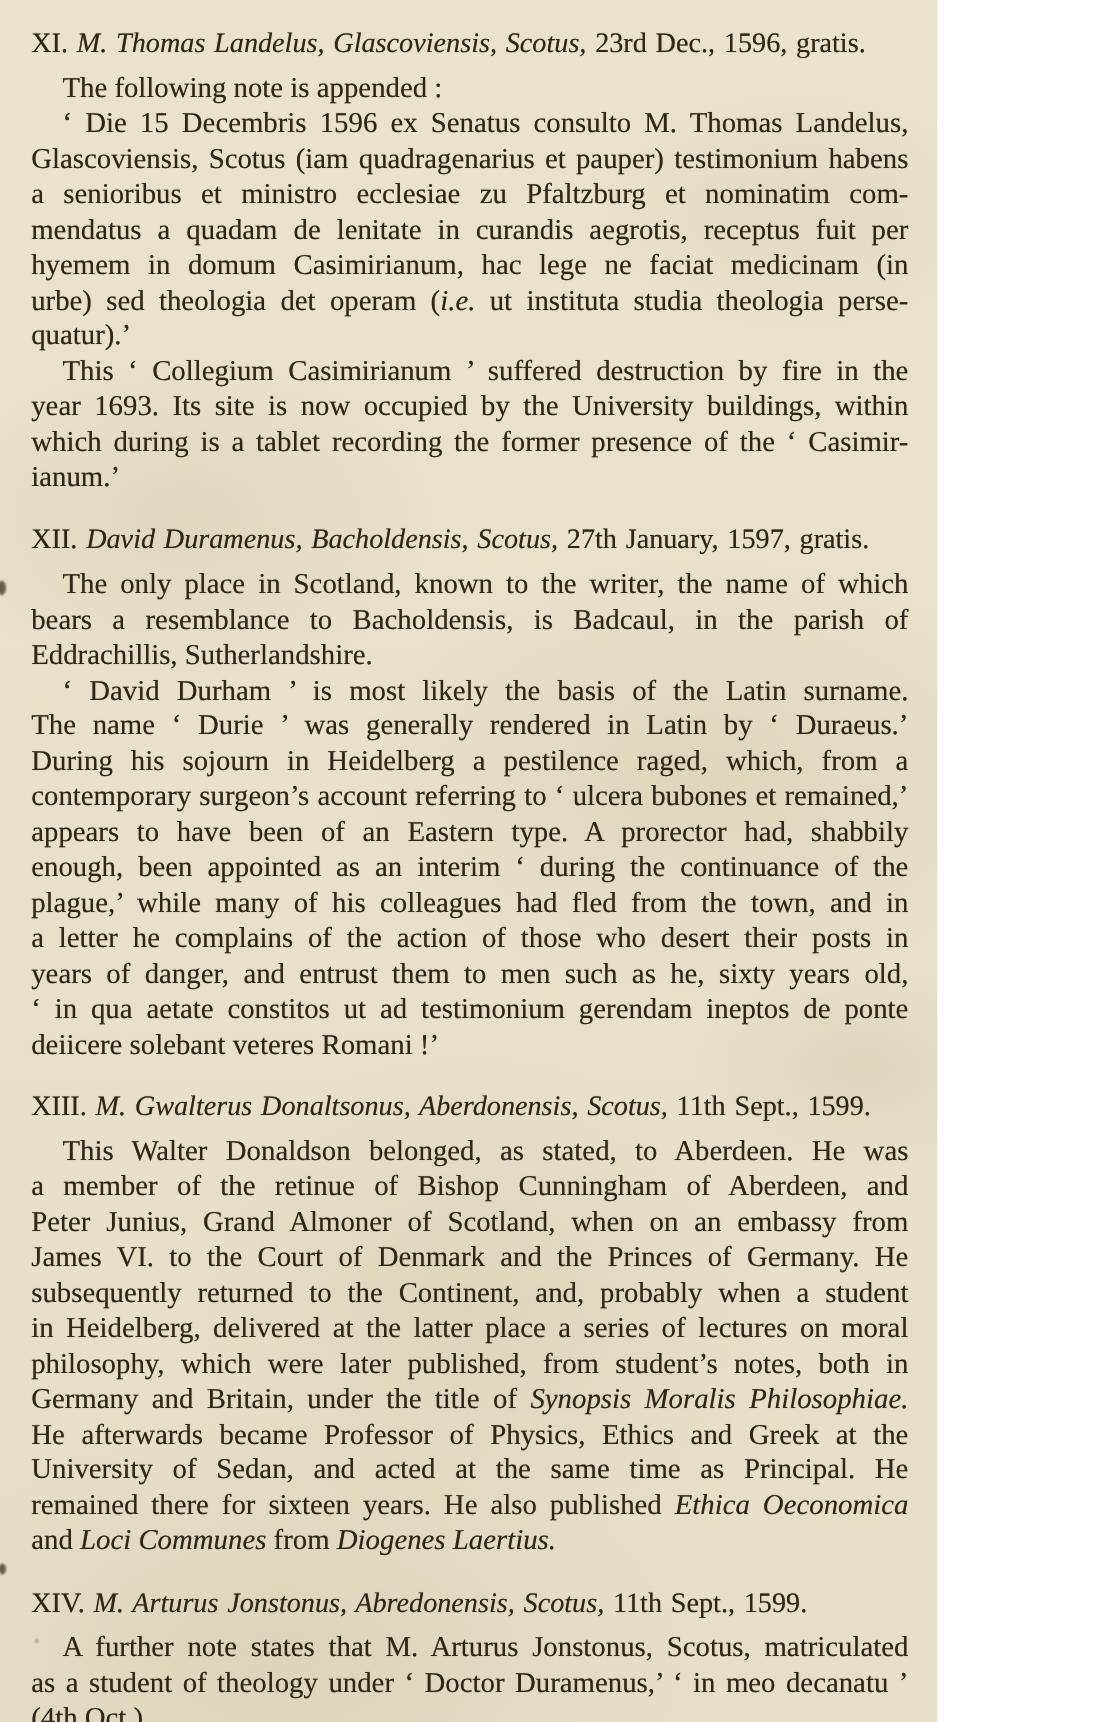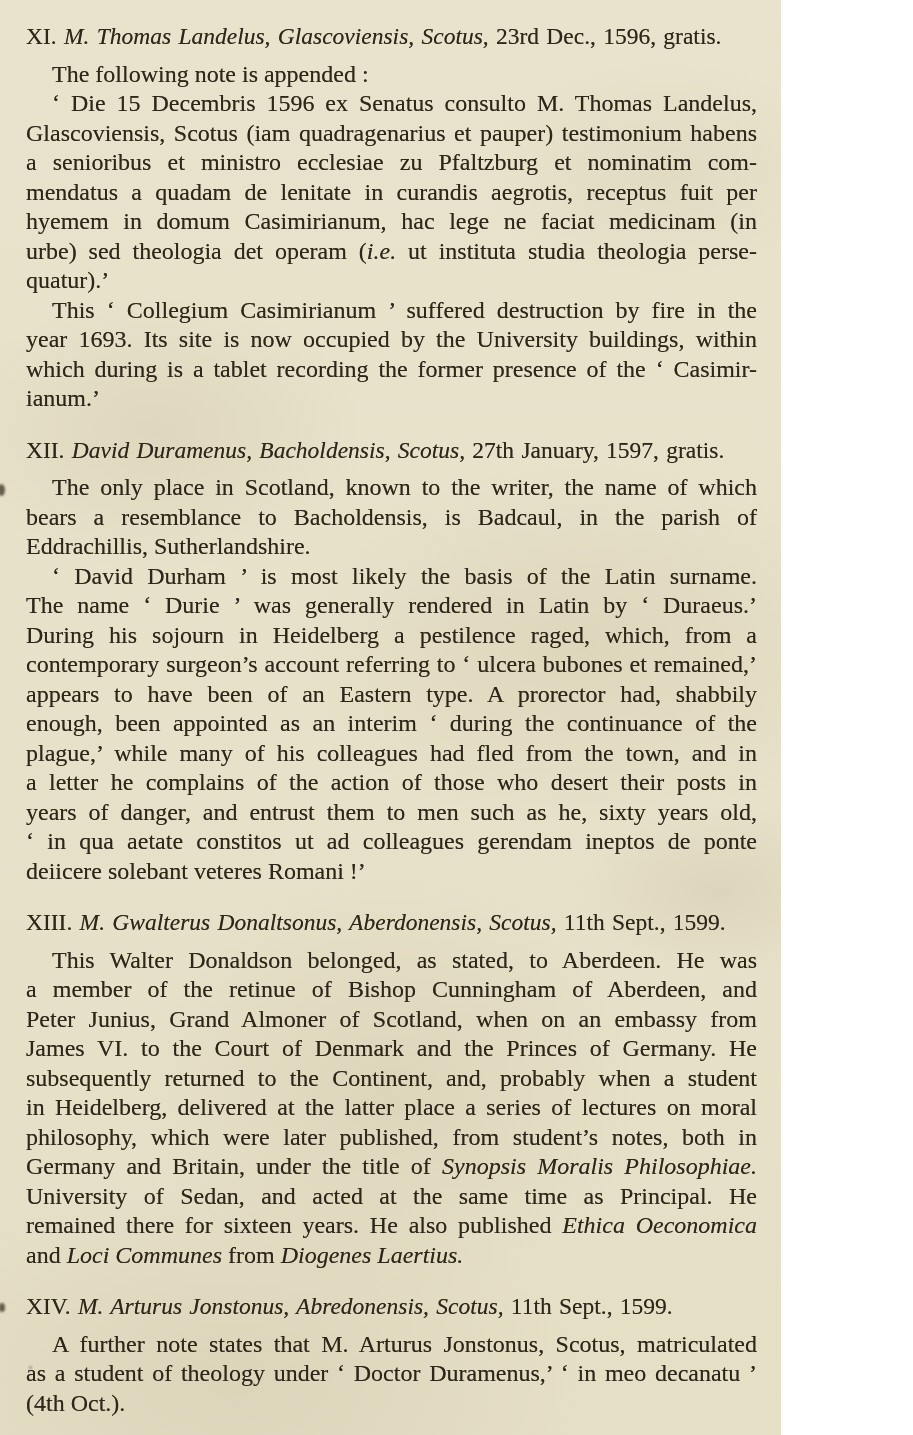--- a/index.html
+++ b/index.html
@@ -92,37 +92,38 @@
     <div class="para">
       <div class="line indent"><span>‘ David Durham ’ is most likely the basis of the Latin surname.</span></div>
       <div class="line"><span>The name ‘ Durie ’ was generally rendered in Latin by ‘ Duraeus.’</span></div>
       <div class="line"><span>During his sojourn in Heidelberg a pestilence raged, which, from a</span></div>
       <div class="line"><span>contemporary surgeon’s account referring to ‘ ulcera bubones et remained,’</span></div>
       <div class="line"><span>appears to have been of an Eastern type. A prorector had, shabbily</span></div>
       <div class="line"><span>enough, been appointed as an interim ‘ during the continuance of the</span></div>
       <div class="line"><span>plague,’ while many of his colleagues had fled from the town, and in</span></div>
       <div class="line"><span>a letter he complains of the action of those who desert their posts in</span></div>
       <div class="line"><span>years of danger, and entrust them to men such as he, sixty years old,</span></div>
-      <div class="line"><span>‘ in qua aetate constitos ut ad colleagues gerendam ineptos de ponte</span></div>
+      <div class="line"><span>‘ in qua aetate constitos ut ad testimonium gerendam ineptos de ponte</span></div>
       <div class="line end"><span>deiicere solebant veteres Romani !’</span></div>
     </div>
   </section>
 
   <section class="entry">
     <div class="heading"><span>XIII. </span><span class="it">M. Gwalterus Donaltsonus, Aberdonensis, Scotus,</span><span> 11th Sept., 1599.</span></div>
 
     <div class="para">
       <div class="line indent"><span>This Walter Donaldson belonged, as stated, to Aberdeen. He was</span></div>
       <div class="line"><span>a member of the retinue of Bishop Cunningham of Aberdeen, and</span></div>
       <div class="line"><span>Peter Junius, Grand Almoner of Scotland, when on an embassy from</span></div>
       <div class="line"><span>James VI. to the Court of Denmark and the Princes of Germany. He</span></div>
       <div class="line"><span>subsequently returned to the Continent, and, probably when a student</span></div>
       <div class="line"><span>in Heidelberg, delivered at the latter place a series of lectures on moral</span></div>
       <div class="line"><span>philosophy, which were later published, from student’s notes, both in</span></div>
       <div class="line"><span>Germany and Britain, under the title of </span><span class="it">Synopsis Moralis Philosophiae.</span></div>
+      <div class="line"><span>He afterwards became Professor of Physics, Ethics and Greek at the</span></div>
       <div class="line"><span>University of Sedan, and acted at the same time as Principal. He</span></div>
       <div class="line"><span>remained there for sixteen years. He also published </span><span class="it">Ethica Oeconomica</span></div>
       <div class="line end"><span>and </span><span class="it">Loci Communes</span><span> from </span><span class="it">Diogenes Laertius.</span></div>
     </div>
   </section>
 
   <section class="entry">
     <div class="heading"><span>XIV. </span><span class="it">M. Arturus Jonstonus, Abredonensis, Scotus,</span><span> 11th Sept., 1599.</span></div>
 
     <div class="para">

